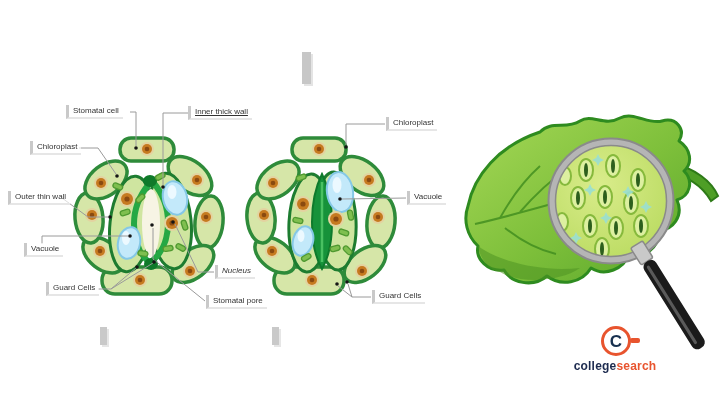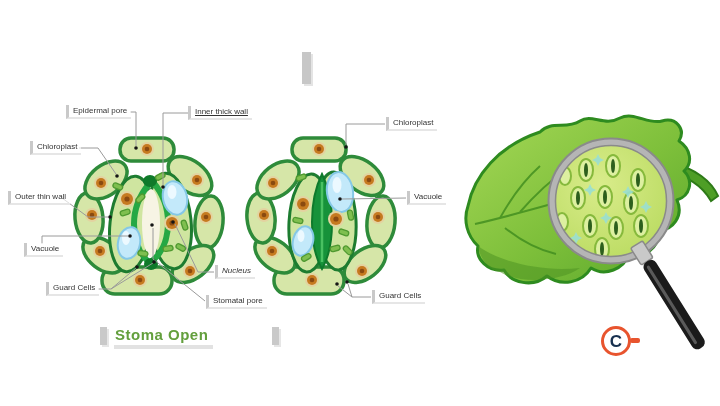--- a/index.html
+++ b/index.html
@@ -361,42 +361,42 @@
       <rect x="-7" y="4" width="14" height="102" rx="6" fill="#1b1b1b"></rect>
       <rect x="-3.5" y="8" width="3" height="92" rx="1.5" fill="#5a5a5a"></rect>
     </g>
   </g>
 </svg>
 
 <div class="title">
   <span class="title-bar"></span>
 </div>
 
-<div class="lbl" style="left:66px;top:105px;">Epidermal pore</div>
+<div class="lbl" style="left:66px;top:105px;">Stomatal cell</div>
 <div class="lbl" style="left:188px;top:106px;text-decoration:underline;">Inner thick wall</div>
 <div class="lbl" style="left:30px;top:141px;">Chloroplast</div>
 <div class="lbl" style="left:8px;top:191px;">Outer thin wall</div>
 <div class="lbl" style="left:24px;top:243px;">Vacuole</div>
 <div class="lbl" style="left:46px;top:282px;">Guard Cells</div>
 <div class="lbl" style="left:215px;top:265px;font-style:italic;">Nucleus</div>
 <div class="lbl" style="left:206px;top:295px;">Stomatal pore</div>
 <div class="lbl" style="left:386px;top:117px;">Chloroplast</div>
 <div class="lbl" style="left:407px;top:191px;">Vacuole</div>
 <div class="lbl" style="left:372px;top:290px;">Guard Cells</div>
 
 <div class="caption" style="left:100px;top:327px;">
   <span class="cap-bar"></span>
-  <span class="cap-text">Stoma Open</span>
 </div>
 <div class="caption" style="left:272px;top:327px;">
   <span class="cap-bar"></span>
 </div>
 
 <div class="logo">
   <div class="logo-mark">
     <div class="logo-ring">
       <span class="logo-c">C</span>
     </div>
     <span class="logo-dash"></span>
   </div>
+  <div class="logo-text"><span class="logo-college">college</span><span class="logo-search">search</span></div>
 </div>
 
 </div>
 
 </body></html>

